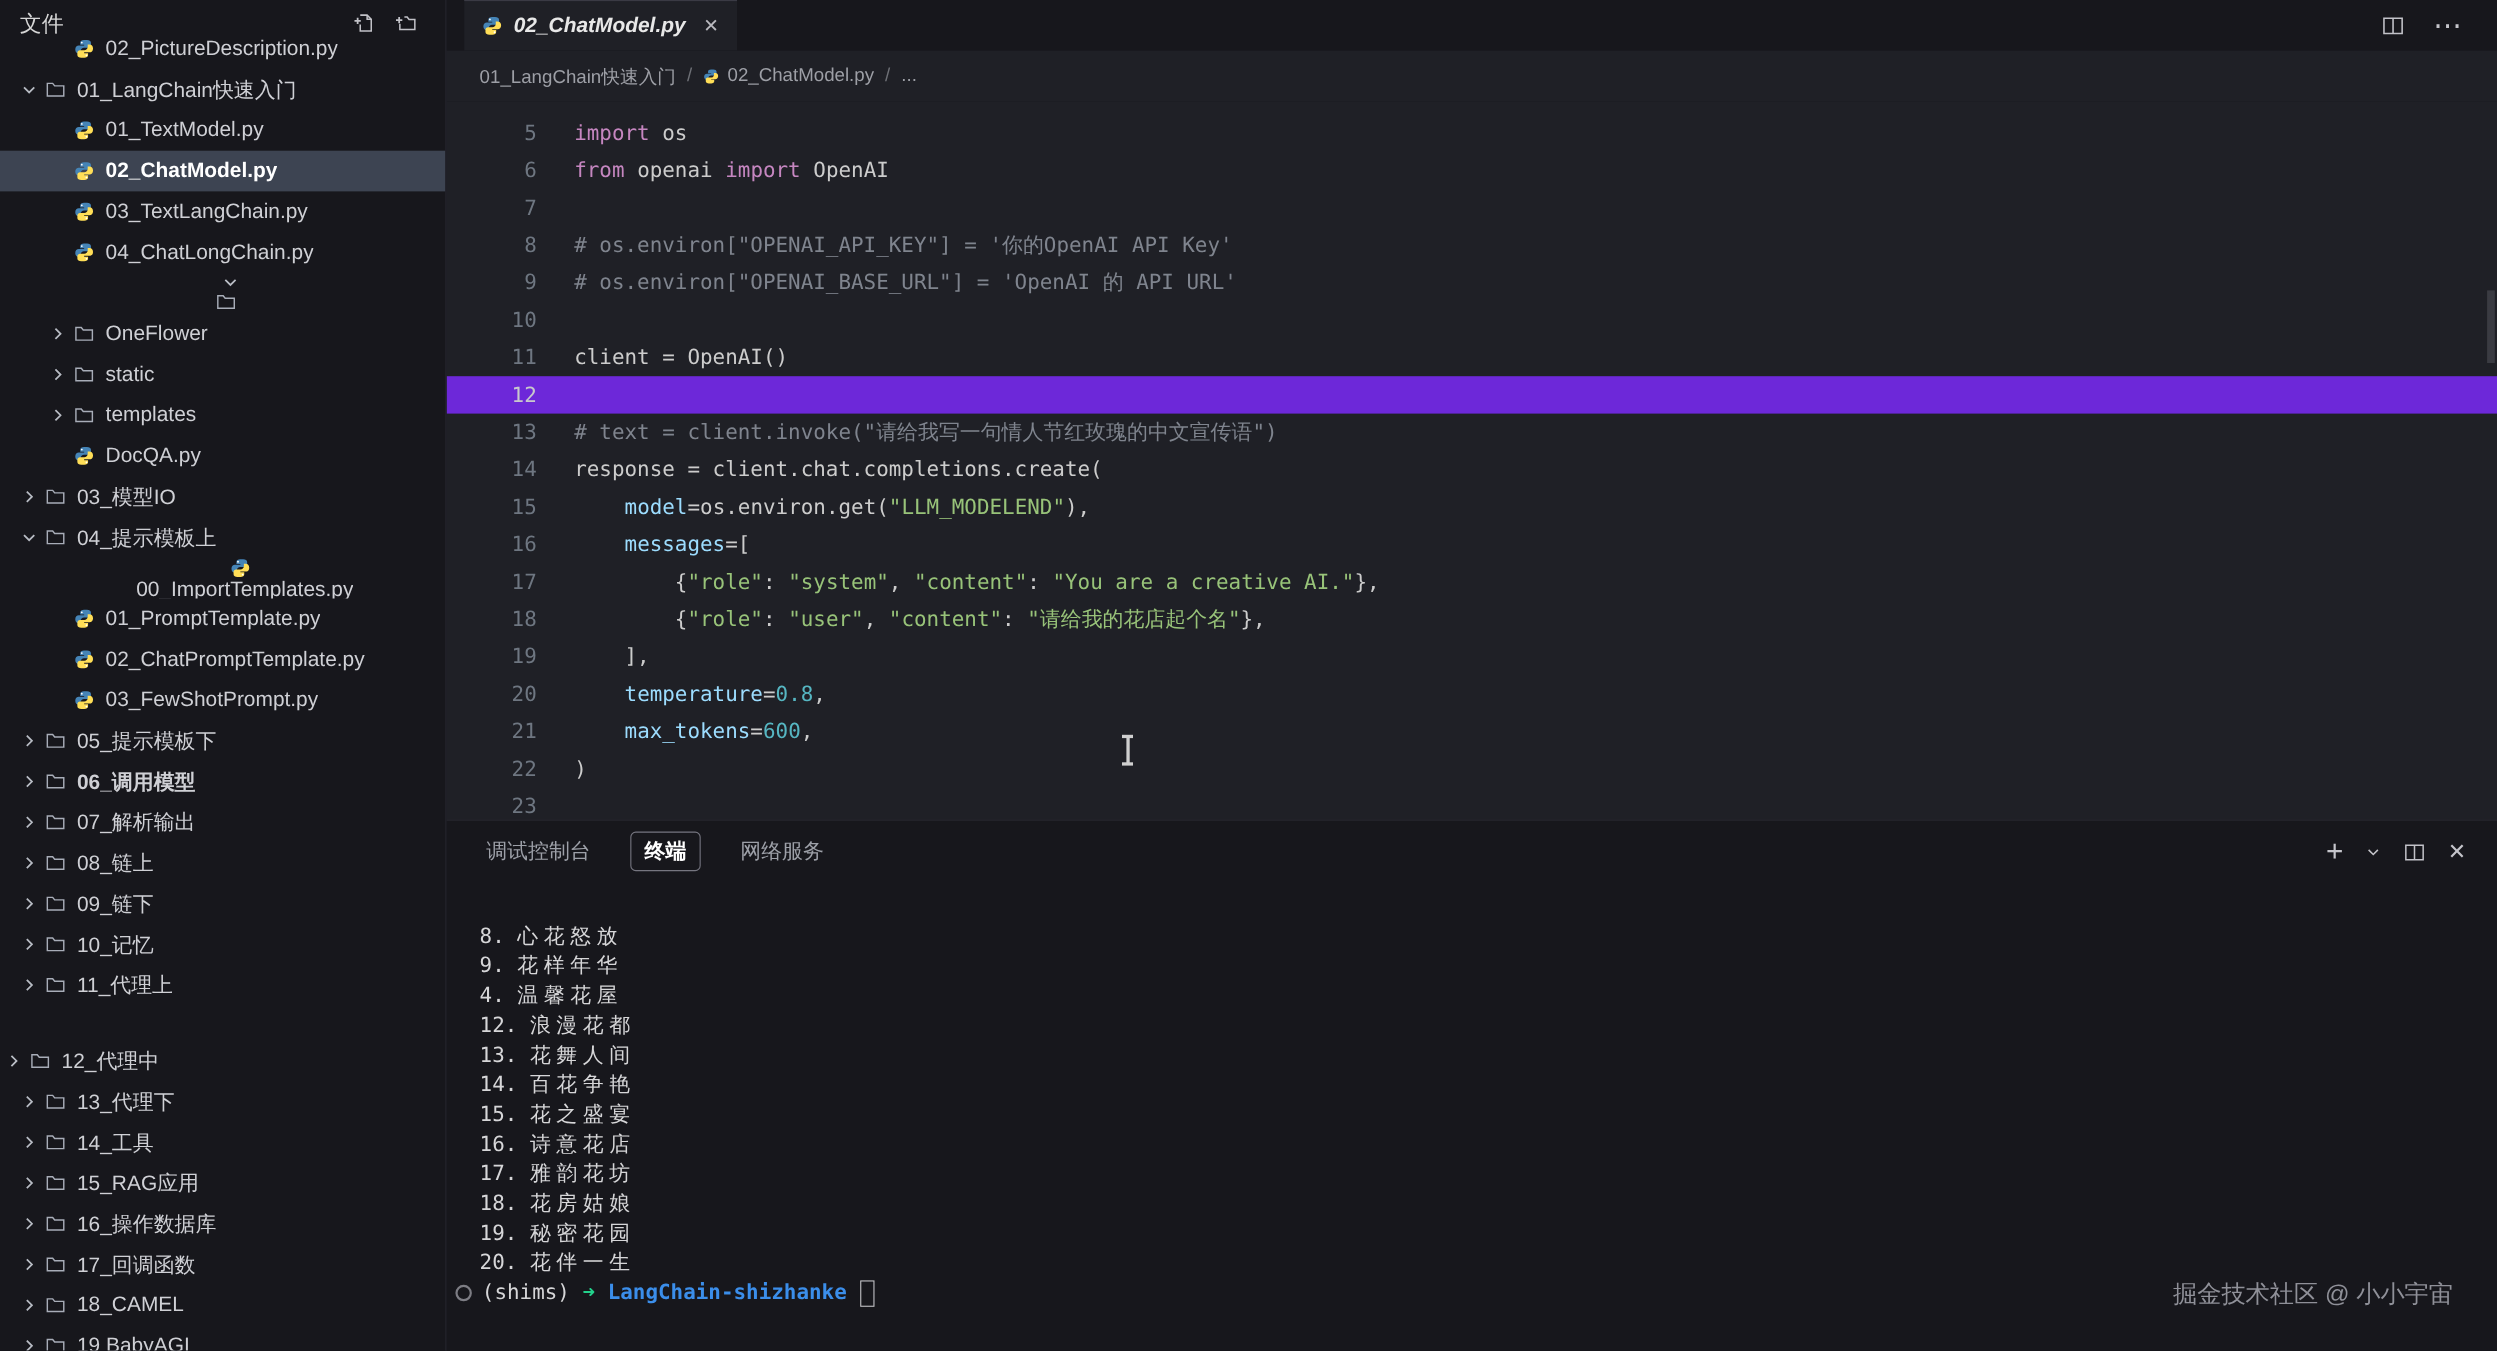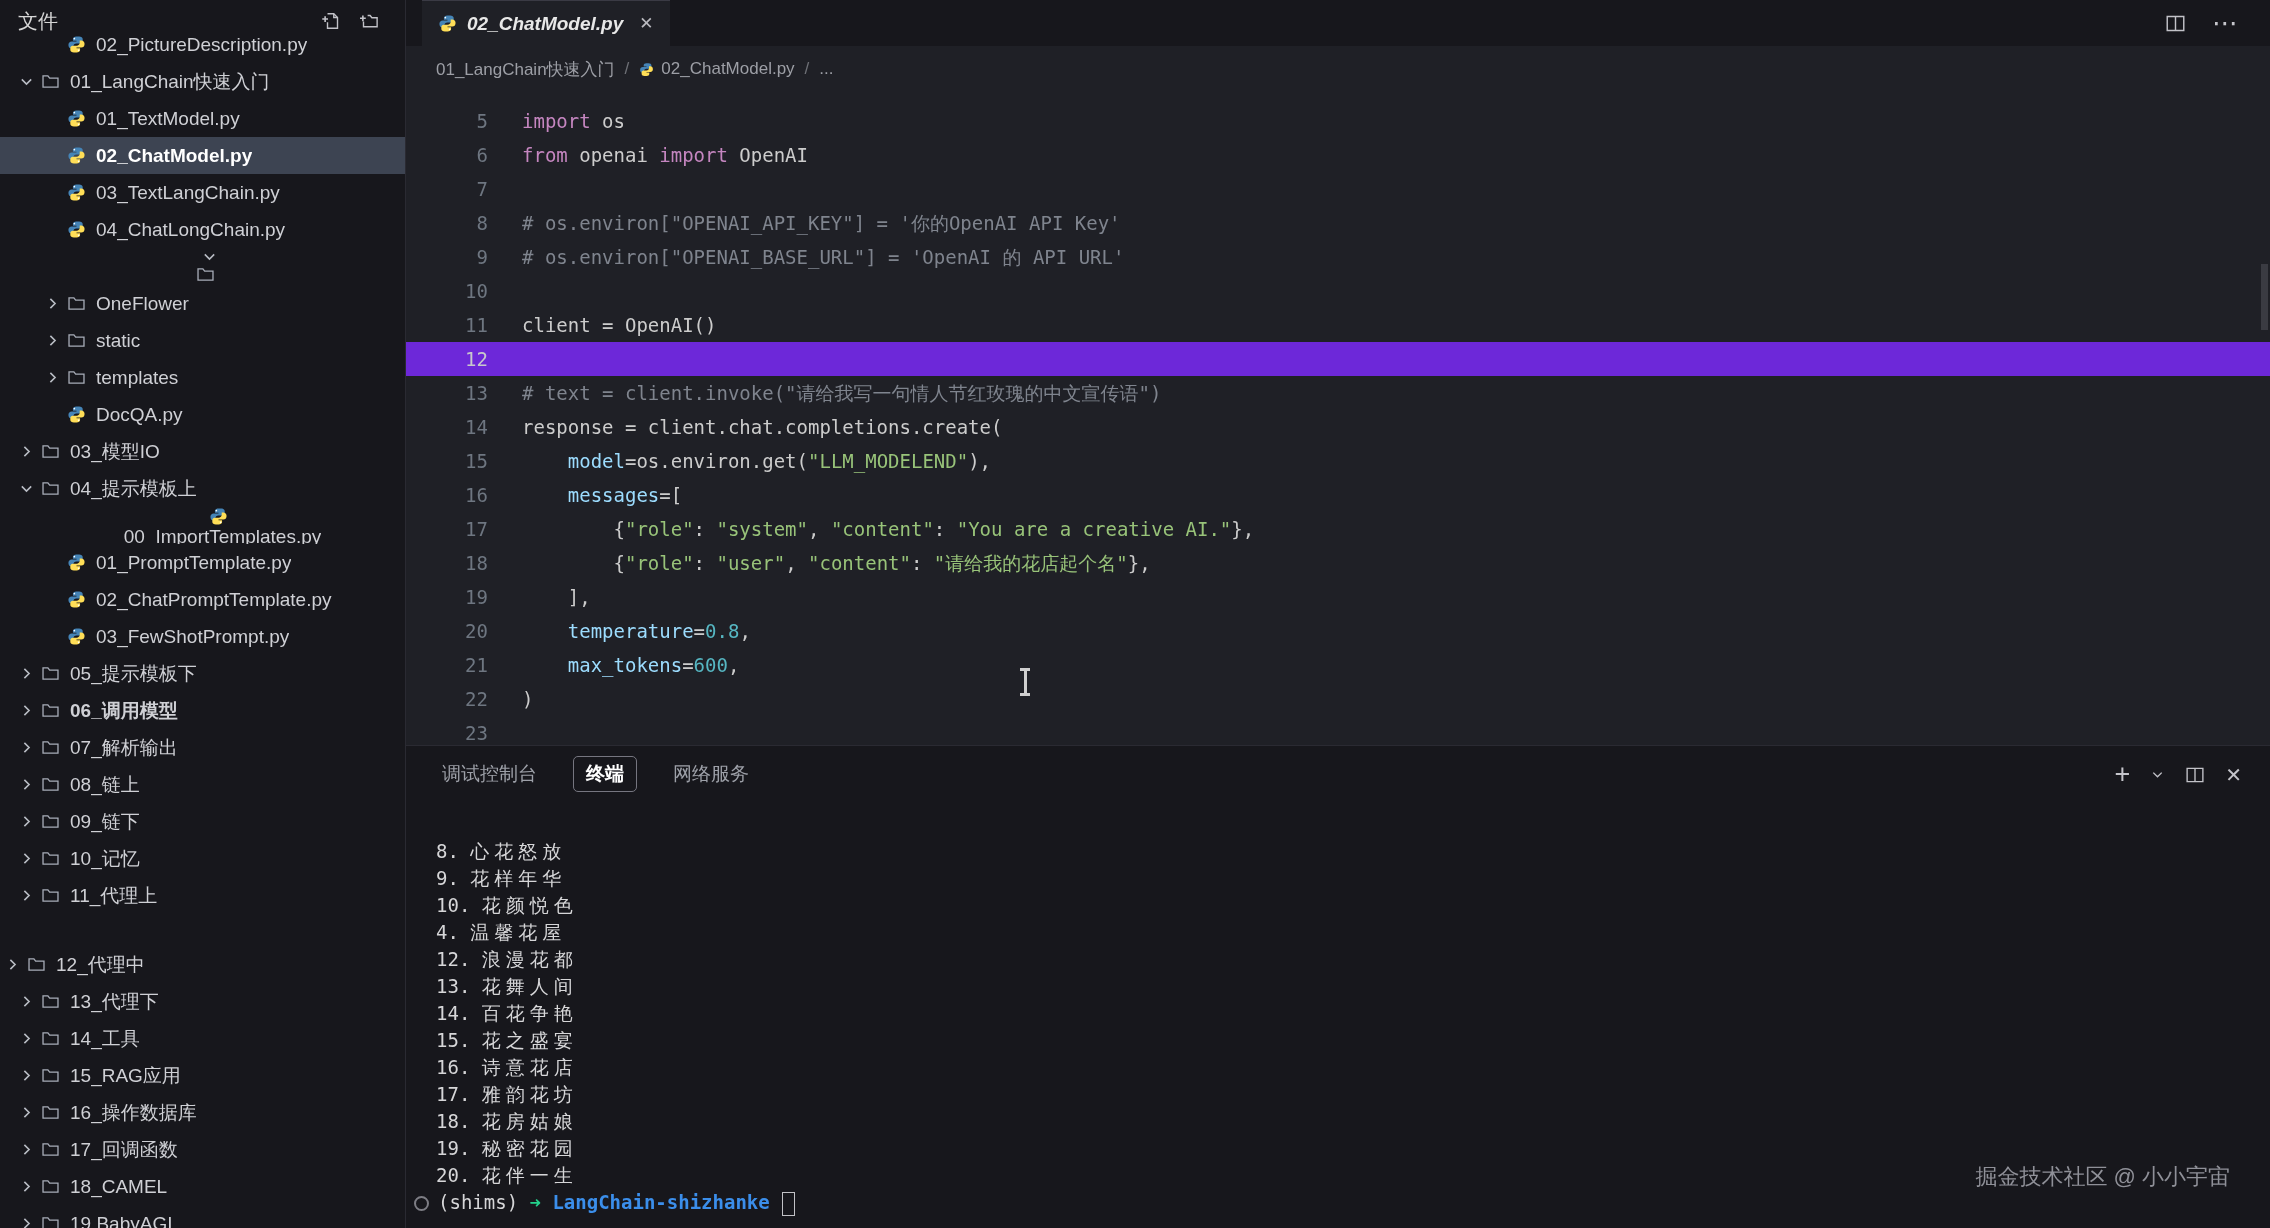--- a/index.html
+++ b/index.html
@@ -597,21 +597,20 @@
           <svg viewBox="0 0 16 16" width="20" height="20">
               <path fill="none" stroke="#c2c2c8" stroke-width="1.1" d="M1.7 2.7h12.6v10.6H1.7z"></path>
               <path stroke="#c2c2c8" stroke-width="1.1" d="M8 2.7v10.6"></path>
             </svg>
         </span>
         <span class="pa close">✕</span>
       </div>
       <div class="terminal" id="terminal">
           <div class="term-line"><span>8. </span><span class="cjk">心花怒放</span></div>
           <div class="term-line"><span>9. </span><span class="cjk">花样年华</span></div>
-          <div class="term-line"><span>10. </span><span class="cjk">花颜悦色</span></div>
           <div class="term-line"><span>4. </span><span class="cjk">温馨花屋</span></div>
           <div class="term-line"><span>12. </span><span class="cjk">浪漫花都</span></div>
           <div class="term-line"><span>13. </span><span class="cjk">花舞人间</span></div>
           <div class="term-line"><span>14. </span><span class="cjk">百花争艳</span></div>
           <div class="term-line"><span>15. </span><span class="cjk">花之盛宴</span></div>
           <div class="term-line"><span>16. </span><span class="cjk">诗意花店</span></div>
           <div class="term-line"><span>17. </span><span class="cjk">雅韵花坊</span></div>
           <div class="term-line"><span>18. </span><span class="cjk">花房姑娘</span></div>
           <div class="term-line"><span>19. </span><span class="cjk">秘密花园</span></div>
           <div class="term-line"><span>20. </span><span class="cjk">花伴一生</span></div>

